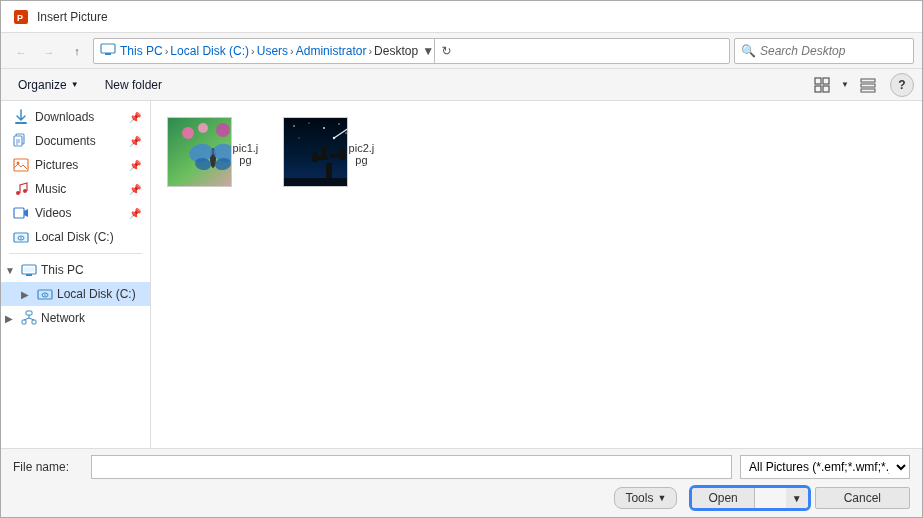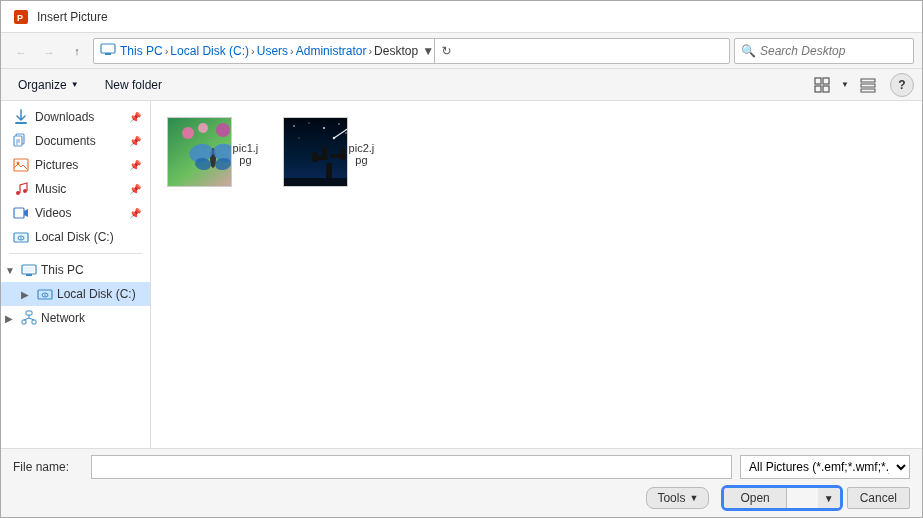--- a/index.html
+++ b/index.html
@@ -307,21 +307,21 @@
     }
     .open-btn-arrow {
       padding: 3px 6px;
       background: #e8e8e8;
       border: none;
       cursor: pointer;
       font-size: 10px;
       color: #333;
     }
     .cancel-btn {
-      padding: 3px 12px;
+      padding: 3px 28px;
       background: #e8e8e8;
       border: 1px solid #bbb;
       border-radius: 2px;
       cursor: pointer;
       font-size: 12px;
       color: #333;
     }
 
     
     ::-webkit-scrollbar { width: 8px; }

